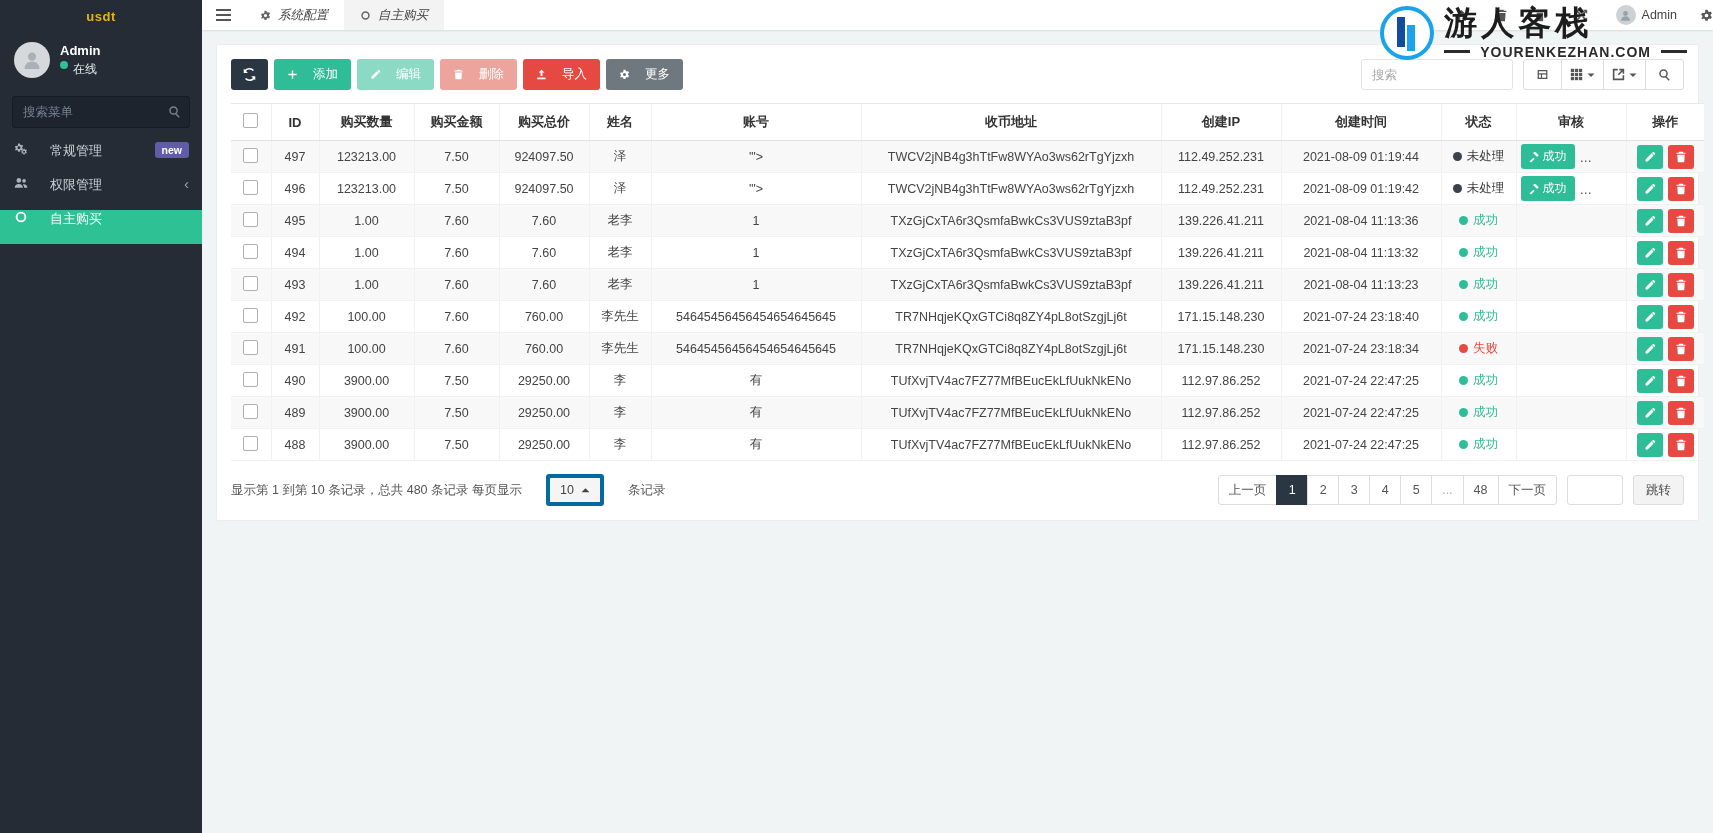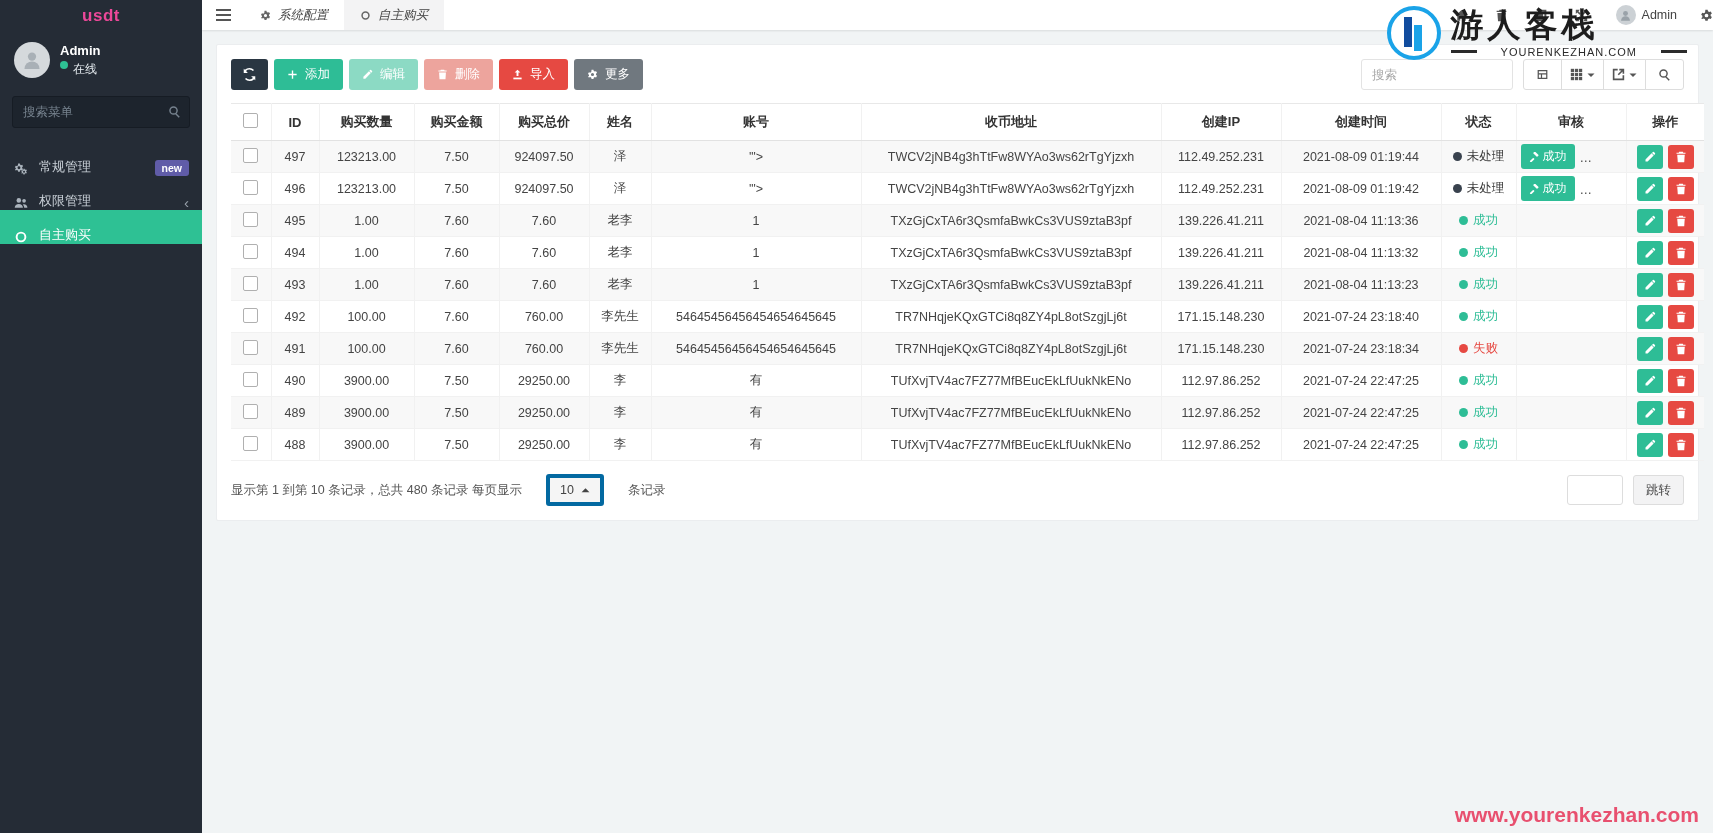--- a/index.html
+++ b/index.html
@@ -6,33 +6,33 @@
   body{
     width:1713px;height:833px;overflow:hidden;position:relative;
     font-family:"Liberation Sans","DejaVu Sans",sans-serif;
     background:#f1f4f5;font-size:13px;color:#333;
   }
   .ico{display:inline-flex;align-items:center;justify-content:center;line-height:0;}
   .ico svg{display:block;}
 
   
   .sidebar{position:absolute;left:0;top:0;bottom:0;width:202px;background:#252c36;z-index:5;}
-  .brand{height:32px;display:flex;align-items:center;justify-content:center;color:#ec4899;
-         font-weight:bold;font-size:17px;letter-spacing:.5px;}
+  .brand{height:32px;display:flex;align-items:center;justify-content:center;color:#eab308;
+         font-weight:bold;font-size:13px;letter-spacing:.5px;}
   .userpanel{display:flex;align-items:center;gap:10px;padding:10px 14px 12px;}
   .avatar{width:36px;height:36px;border-radius:50%;background:#d5d9dc;display:flex;align-items:center;justify-content:center;color:#a9b0b6;overflow:hidden;}
   .uname{color:#fff;font-weight:bold;font-size:13px;margin-bottom:3px;}
   .ustat{display:flex;gap:5px;color:#e8eef2;font-size:12px;}
   .udot{width:8px;height:8px;border-radius:50%;background:#2ec194;display:inline-block;}
   .sidesearch{margin:6px 12px 14px;position:relative;}
   .sidesearch input{width:100%;box-sizing:border-box;height:32px;background:#1d242d;border:1px solid #161c24;
         border-radius:3px;color:#ccd2d8;padding:0 30px 0 10px;font-size:12.5px;outline:none;}
   .sidesearch input::placeholder{color:#76828e;}
   .ss-ico{position:absolute;right:9px;top:9px;color:#76828e;}
-  .side-item{height:34px;display:flex;align-items:flex-end;gap:10px;padding:0 13px;color:#c8cfd6;
+  .side-item{height:34px;display:flex;align-items:flex-start;gap:21px;padding:0 13px;color:#c8cfd6;
         font-size:13px;cursor:pointer;}
   .side-item .ico{color:#aab3bc;width:16px;}
   .side-item.active{background:#2ec194;color:#fff;}
   .side-item.active .ico{color:#fff;}
   .badge-new{margin-left:auto;background:#605ca8;color:#fff;font-size:10.5px;font-weight:bold;
         padding:2px 7px;border-radius:3px;}
   .chev{margin-left:auto;color:#98a1ab;font-size:15px;line-height:1;}
 
   
   .main{margin-left:202px;height:833px;position:relative;}
@@ -48,21 +48,21 @@
   .tavatar{width:20px;height:20px;border-radius:50%;background:#ccd1d5;display:flex;align-items:center;justify-content:center;color:#9aa2a9;overflow:hidden;margin:0 6px 0 14px;cursor:pointer;}
   .tname{font-size:12.5px;color:#444;cursor:pointer;}
   .tb-edge{width:30px;margin-left:14px;margin-right:-8px;display:flex;justify-content:center;color:#555;cursor:pointer;}
 
   
   .content{padding:14px;height:789px;box-sizing:border-box;background:#f1f4f5;}
   .card{background:#fff;border:1px solid #ebedef;border-radius:2px;padding:14px;min-height:440px;box-sizing:border-box;}
   .ctl{display:flex;align-items:center;margin-bottom:13px;}
   .btns{display:flex;gap:6px;}
   .btn{height:31px;border:none;border-radius:3px;color:#fff;font-size:12.5px;padding:0 13px;
-       display:inline-flex;align-items:center;gap:7px;cursor:pointer;font-family:inherit;}
+       display:inline-flex;align-items:center;gap:15px;cursor:pointer;font-family:inherit;}
   .b-dark{background:#2a3642;width:37px;padding:0;justify-content:center;}
   .b-green{background:#2ebd96;}
   .b-green-dis{background:#8cdac4;cursor:default;}
   .b-red-dis{background:#eda49d;cursor:default;}
   .b-red{background:#e64942;}
   .b-gray{background:#70787f;}
   .searchbar{margin-left:auto;display:flex;align-items:center;gap:10px;}
   .searchbar input{width:152px;height:31px;box-sizing:border-box;border:1px solid #e3e3e3;border-radius:3px;
        padding:0 10px;font-size:12.5px;outline:none;color:#444;}
   .searchbar input::placeholder{color:#a7a7a7;}
@@ -111,22 +111,22 @@
   .jumpbtn{height:30px;padding:0 12px;background:#f3f3f4;border:1px solid #ddd;border-radius:3px;
         color:#444;font-size:12.5px;cursor:pointer;font-family:inherit;}
 
   
   .wm{position:absolute;top:6px;right:26px;display:flex;align-items:center;gap:10px;z-index:60;pointer-events:none;}
   .wm-logo{width:46px;height:46px;border-radius:50%;border:4px solid #1aa3e8;background:#fff;position:relative;}
   .wm-logo .b1{position:absolute;left:13px;top:7px;width:8px;height:30px;background:#114c9e;}
   .wm-logo .b2{position:absolute;left:23px;top:15px;width:8px;height:26px;background:#1aa3e8;}
   .wm-title{font-family:"Liberation Serif","DejaVu Serif",serif;font-weight:bold;font-size:33px;
         color:#1d1d1d;letter-spacing:4px;line-height:1;}
-  .wm-sub{display:flex;align-items:center;gap:24px;margin-top:4px;color:#2b2b2b;font-weight:normal;
-        font-size:11px;letter-spacing:1px;}
+  .wm-sub{display:flex;align-items:center;gap:10px;margin-top:4px;color:#2b2b2b;font-weight:bold;
+        font-size:14px;letter-spacing:1px;}
   .wm-sub i{display:block;width:26px;height:3px;background:#2b2b2b;}
   .wm-url{position:absolute;right:14px;bottom:6px;color:#e8506f;font-weight:bold;font-size:21px;z-index:60;}
 </style>
 </head>
 <body>
 
 <div class="app">
 
   <aside class="sidebar">
     <div class="brand">usdt</div>
@@ -712,20 +712,31 @@
               <span>10</span>
               <span class="ico" id="ic-caret-up">
                   <svg width="9" height="9" viewBox="0 0 16 16" fill="currentColor" xmlns="http://www.w3.org/2000/svg">
                     <path d="M1 11h14L8 4z"></path>
                   </svg>
                 </span>
             </span>
             <span>条记录</span>
           </div>
           <div class="pagerwrap">
+            <div id="pager" class="pager">
+                <div class="page">上一页</div>
+                <div class="page active">1</div>
+                <div class="page">2</div>
+                <div class="page">3</div>
+                <div class="page">4</div>
+                <div class="page">5</div>
+                <div class="page dots">...</div>
+                <div class="page">48</div>
+                <div class="page">下一页</div>
+              </div>
             <input class="jump" value="" style="">
             <button class="jumpbtn">跳转</button>
           </div>
         </div>
 
       </div>
     </div>
   </div>
 
   <div class="wm">
@@ -735,15 +746,14 @@
       </div>
     <div class="wm-txt">
       <div class="wm-title">游人客栈</div>
       <div class="wm-sub">
         <i></i>
           <span>YOURENKEZHAN.COM</span>
           <i></i>
       </div>
     </div>
   </div>
-  <div class="wm-url">www.yourenkezhan.com</div>
 
 </div>
 
 </body></html>

